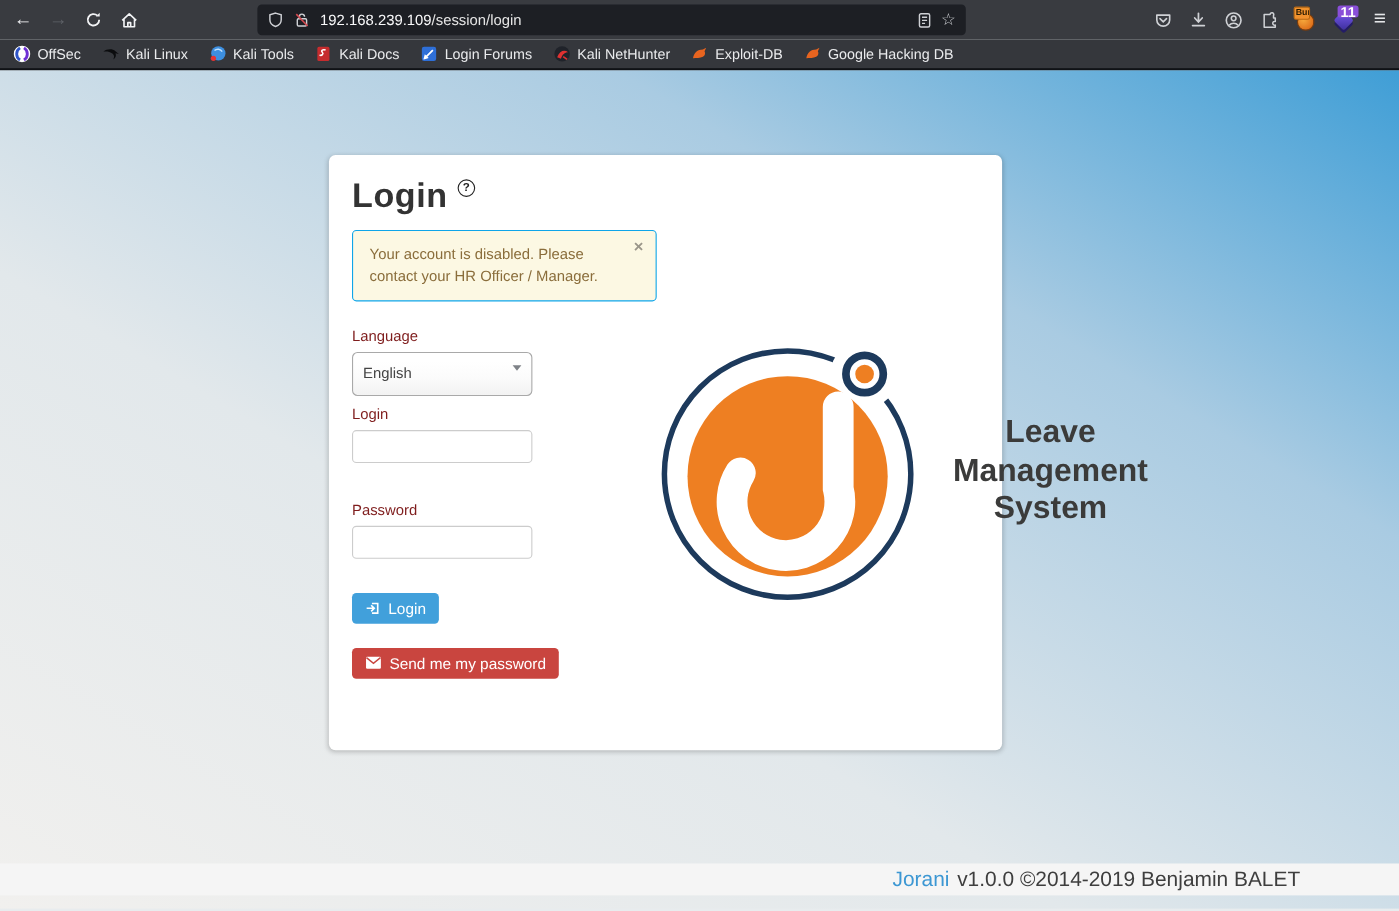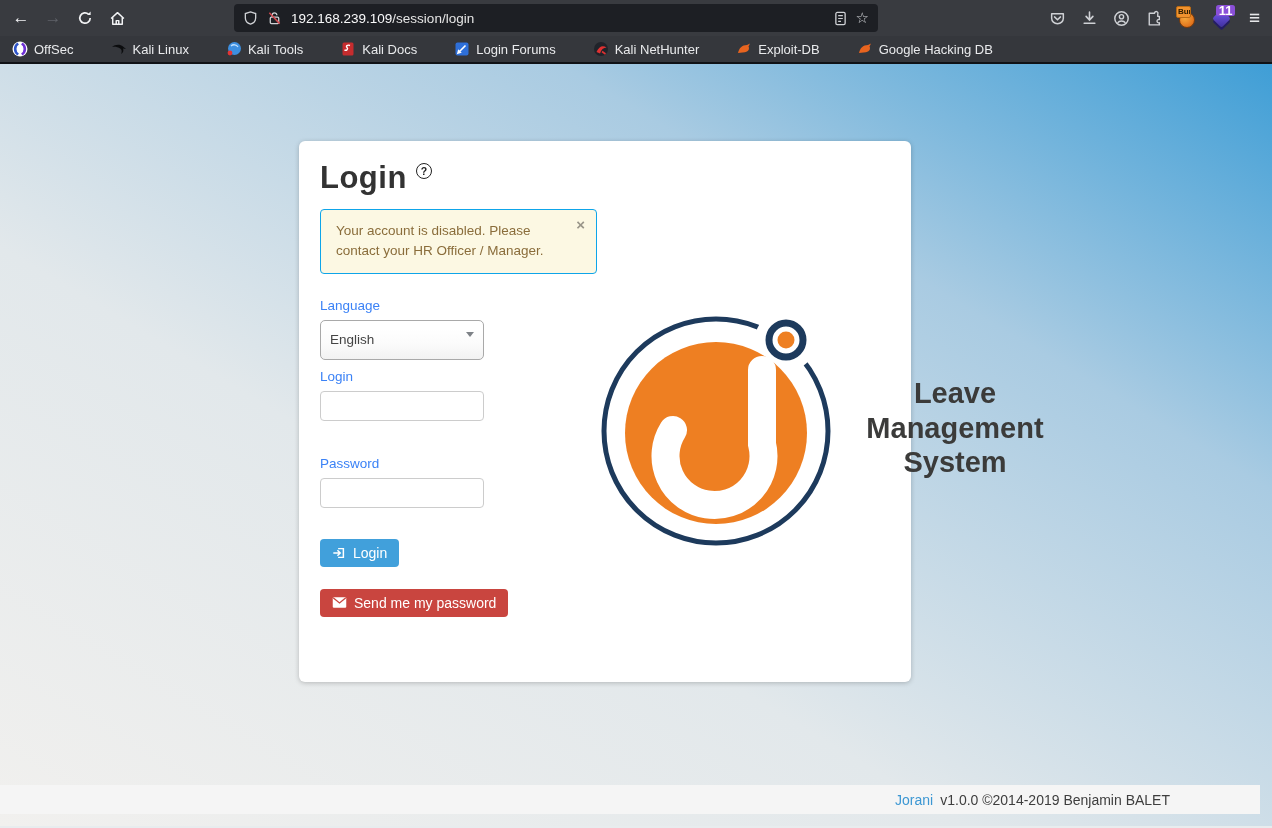--- a/index.html
+++ b/index.html
@@ -48,21 +48,21 @@
     box-shadow:2px 2px 0 #241c66;
   }
   .foxy-badge {
     position:absolute; top:-3px; right:-1px; background:#8a4fd8; color:#fff;
     font-size:13px; font-weight:bold; line-height:11px; padding:0 2.5px; border-radius:2.5px;
   }
   .hamburger { color:#e6e7e9; font-size:19px; }
 
   .bookmarks {
     height:28px; background:#35373c; border-bottom:2px solid #101216;
-    display:flex; align-items:center; padding:0 12px; gap:37px;
+    display:flex; align-items:center; padding:0 12px; gap:19px;
   }
   .bm-item { display:flex; align-items:center; gap:6px; color:#e9eaec; font-size:13px; white-space:nowrap; }
   .bm-ico { width:16px; height:16px; flex:none; display:block; }
 
   
   .page {
     position:relative; height:762px;
     background:linear-gradient(to top right, #f1f0ee 0%, #e2e8eb 38%, #a9cbe2 72%, #3f9ed6 100%);
   }
   .card {
@@ -80,21 +80,21 @@
   }
   .alert {
     position:relative; margin-top:16px; width:277px;
     background:#fcf8e3; border:1px solid #0ea5e9; border-radius:4px;
     padding:11px 32px 11px 15px; color:#8a6d3b; font-size:13.5px; line-height:1.5;
   }
   .alert-close {
     position:absolute; top:7px; right:11px; color:#9a968a; font-size:15px; font-weight:bold;
     line-height:1; cursor:default;
   }
-  .fld-label { margin:24px 0 7px; font-size:13.5px; color:#3b82f6; width:164px; }
+  .fld-label { margin:24px 0 7px; font-size:13.5px; color:#7f1d1d; width:164px; }
   .fld-label.tight { margin-top:9px; }
   .fld-label.gap { margin-top:35px; }
   .select {
     position:relative; width:164px; height:40px; border:1px solid #a9a9a9; border-radius:5px;
     background:linear-gradient(#ffffff 20%, #fbfbfb 60%, #f2f2f2 100%);
     display:flex; align-items:center; padding:0 9px; font-size:13.5px; color:#444;
   }
   .select .caret {
     position:absolute; right:9px; top:11px; width:0; height:0;
     border-left:4.5px solid transparent; border-right:4.5px solid transparent;
@@ -112,23 +112,23 @@
   .btn-reset { background:#c9453f; margin-top:22px; }
 
   .col-brand { flex:1; display:flex; flex-direction:row; align-items:center; }
   .logo { margin-top:27px; }
   .brand-text {
     margin-top:33px; width:232px; text-align:center;
     font-size:29px; font-weight:bold; color:#3b3b3a; line-height:1.2;
   }
 
   .footer {
-    position:absolute; left:0; right:12px; bottom:12px; height:29px; background:#f5f5f5;
+    position:absolute; left:0; right:0; bottom:12px; height:29px; background:#f5f5f5;
     display:flex; align-items:center; justify-content:flex-end; padding-right:90px;
-    font-size:14px; color:#3e3e3e; gap:7px;
+    font-size:19px; color:#3e3e3e; gap:7px;
   }
   .footer a { color:#3c97d3; text-decoration:none; }
 </style>
 </head>
 <body>
 
 <div class="toolbar">
   <div class="nav-btn">←</div>
   <div class="nav-btn disabled">→</div>
   <div class="nav-btn">

